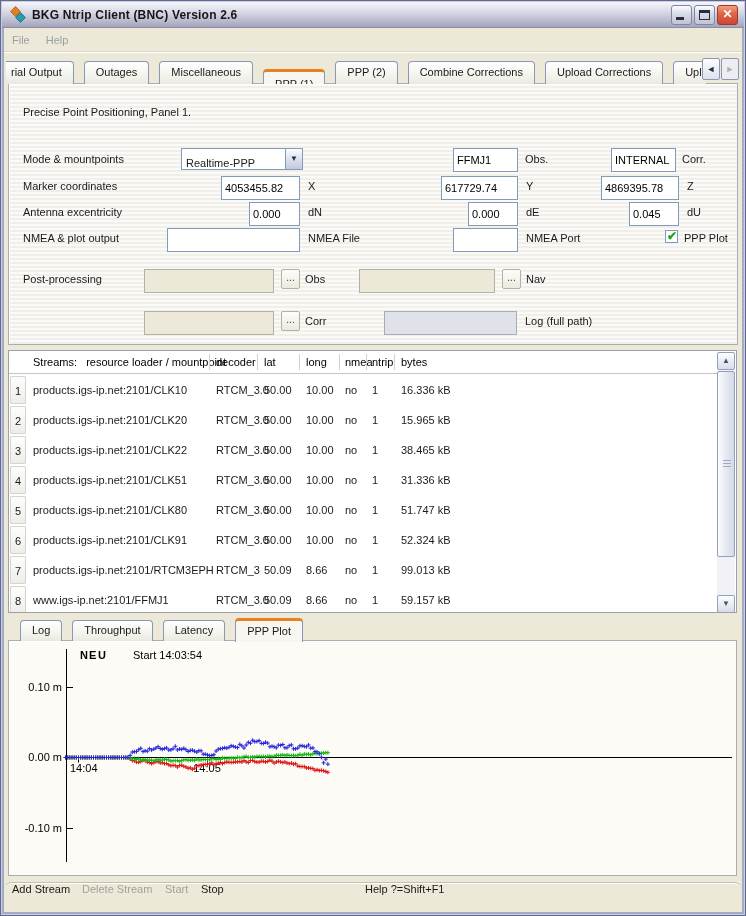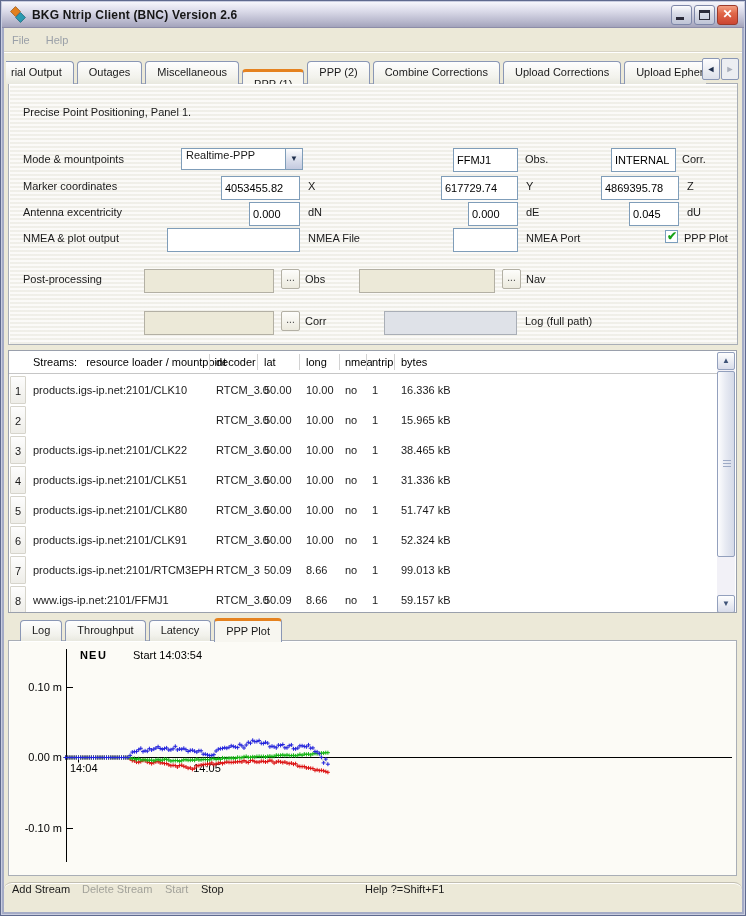--- a/index.html
+++ b/index.html
@@ -25,21 +25,21 @@
 
   
   .menubar { position:absolute; left:4px; top:29px; width:738px; height:22px; display:flex; align-items:center; }
   .menu-item { color:#9aa0a8; padding:2px 8px; }
   .menubar-sep { position:absolute; left:4px; top:51px; width:738px; height:2px;
     border-top:1px solid #d9d5c8; border-bottom:1px solid #ffffff; }
 
   
   .tabstrip { position:absolute; left:6px; top:55px; width:700px; height:29px;
     display:flex; align-items:flex-end; overflow:hidden; z-index:5; }
-  .tab { height:23px; line-height:21px; padding:0 11px; margin-right:3px; white-space:nowrap;
+  .tab { height:23px; line-height:21px; padding:0 11px; margin-right:10px; white-space:nowrap;
     border:1px solid #8a97b5; border-bottom:none; border-radius:4px 4px 0 0;
     background:linear-gradient(180deg,#fefefe,#f2f2ec 70%, #e8e8df); cursor:default; }
   .tab.active { height:16px; line-height:25px; border-top:3px solid #e5821f; background:#f7f6f0;
     margin-bottom:-1px; z-index:6; position:relative; }
   .tab.first-cut { margin-left:-7px; }
   .tab-arrows { position:absolute; right:7px; top:58px; display:flex; gap:1px; z-index:7; }
   .spinbtn { width:18px; height:22px; border:1px solid #8a97b5; border-radius:2px;
     background:linear-gradient(180deg,#fdfdfe,#dde1ea); text-align:center; line-height:20px; font-size:9px; color:#20304e; }
   .spinbtn.disabled { color:#a8aebb; background:#eceef2; }
 
@@ -55,21 +55,21 @@
     box-shadow:inset 1px 1px 0 #ffffff; }
   .main-panel { left:8px; top:83px; width:730px; height:262px; z-index:4; }
   .plot-panel { left:8px; top:640px; width:729px; height:236px; z-index:4; background:#fcfbf6; }
 
   .flabel { position:absolute; white-space:nowrap; }
   .tbox { position:absolute; height:21px; border:1px solid #7f9db9; background:#fff; font:11px "Liberation Sans",sans-serif; padding:11px 3px; color:#000; }
   .tbox:disabled,.tbox.disabled { background:#ece9d8; border-color:#b3b0a4; color:#888; }
   .tbox.logbox { background:#dfe2e8; border-color:#a9aeb6; }
   .browse-btn { position:absolute; width:19px; height:20px; border:1px solid #b3b0a4; border-radius:2px;
     background:linear-gradient(180deg,#fdfdfb,#eceade); font-size:10px; line-height:16px; text-align:center; color:#444; }
-  .combo { position:absolute; height:22px; border:1px solid #7f9db9; background:#fff; display:flex; align-items:flex-start; }
+  .combo { position:absolute; height:22px; border:1px solid #7f9db9; background:#fff; display:flex; align-items:flex-end; }
   .combo-text { flex:1; padding-left:4px; }
   .combo-btn { width:17px; height:100%; border-left:1px solid #7f9db9;
     background:linear-gradient(180deg,#fdfdfe,#d7dcea 60%,#c3cadf); text-align:center; font-size:8px; line-height:20px; color:#20304e; }
   .checkbox { position:absolute; width:13px; height:13px; background:#fff; border:1px solid #7b9ebd; }
   .checkbox.checked::after { content:"✔"; position:absolute; left:1px; top:-2px; color:#17a317; font-weight:bold; font-size:12px; }
 
   
   .streams { position:absolute; left:8px; top:350px; width:729px; height:263px;
     border:1px solid #9aa0ac; background:#fff; overflow:hidden; }
   .thead { position:absolute; left:0; top:0; width:708px; height:23px; background:#fff; border-bottom:1px solid #c6c6c6; }
@@ -221,20 +221,21 @@
           <span class="cell" style="left: 24px;">products.igs-ip.net:2101/CLK10</span>
           <span class="cell" style="left: 207px;">RTCM_3.0</span>
           <span class="cell" style="left: 255px;">50.00</span>
           <span class="cell" style="left: 297px;">10.00</span>
           <span class="cell" style="left: 336px;">no</span>
           <span class="cell" style="left: 363px;">1</span>
           <span class="cell" style="left: 392px;">16.336 kB</span>
         </div>
         <div class="trow" style="top: 54px;">
           <span class="numcell">2</span>
+          <span class="cell" style="left: 24px;">products.igs-ip.net:2101/CLK20</span>
           <span class="cell" style="left: 207px;">RTCM_3.0</span>
           <span class="cell" style="left: 255px;">50.00</span>
           <span class="cell" style="left: 297px;">10.00</span>
           <span class="cell" style="left: 336px;">no</span>
           <span class="cell" style="left: 363px;">1</span>
           <span class="cell" style="left: 392px;">15.965 kB</span>
         </div>
         <div class="trow" style="top: 84px;">
           <span class="numcell">3</span>
           <span class="cell" style="left: 24px;">products.igs-ip.net:2101/CLK22</span>

